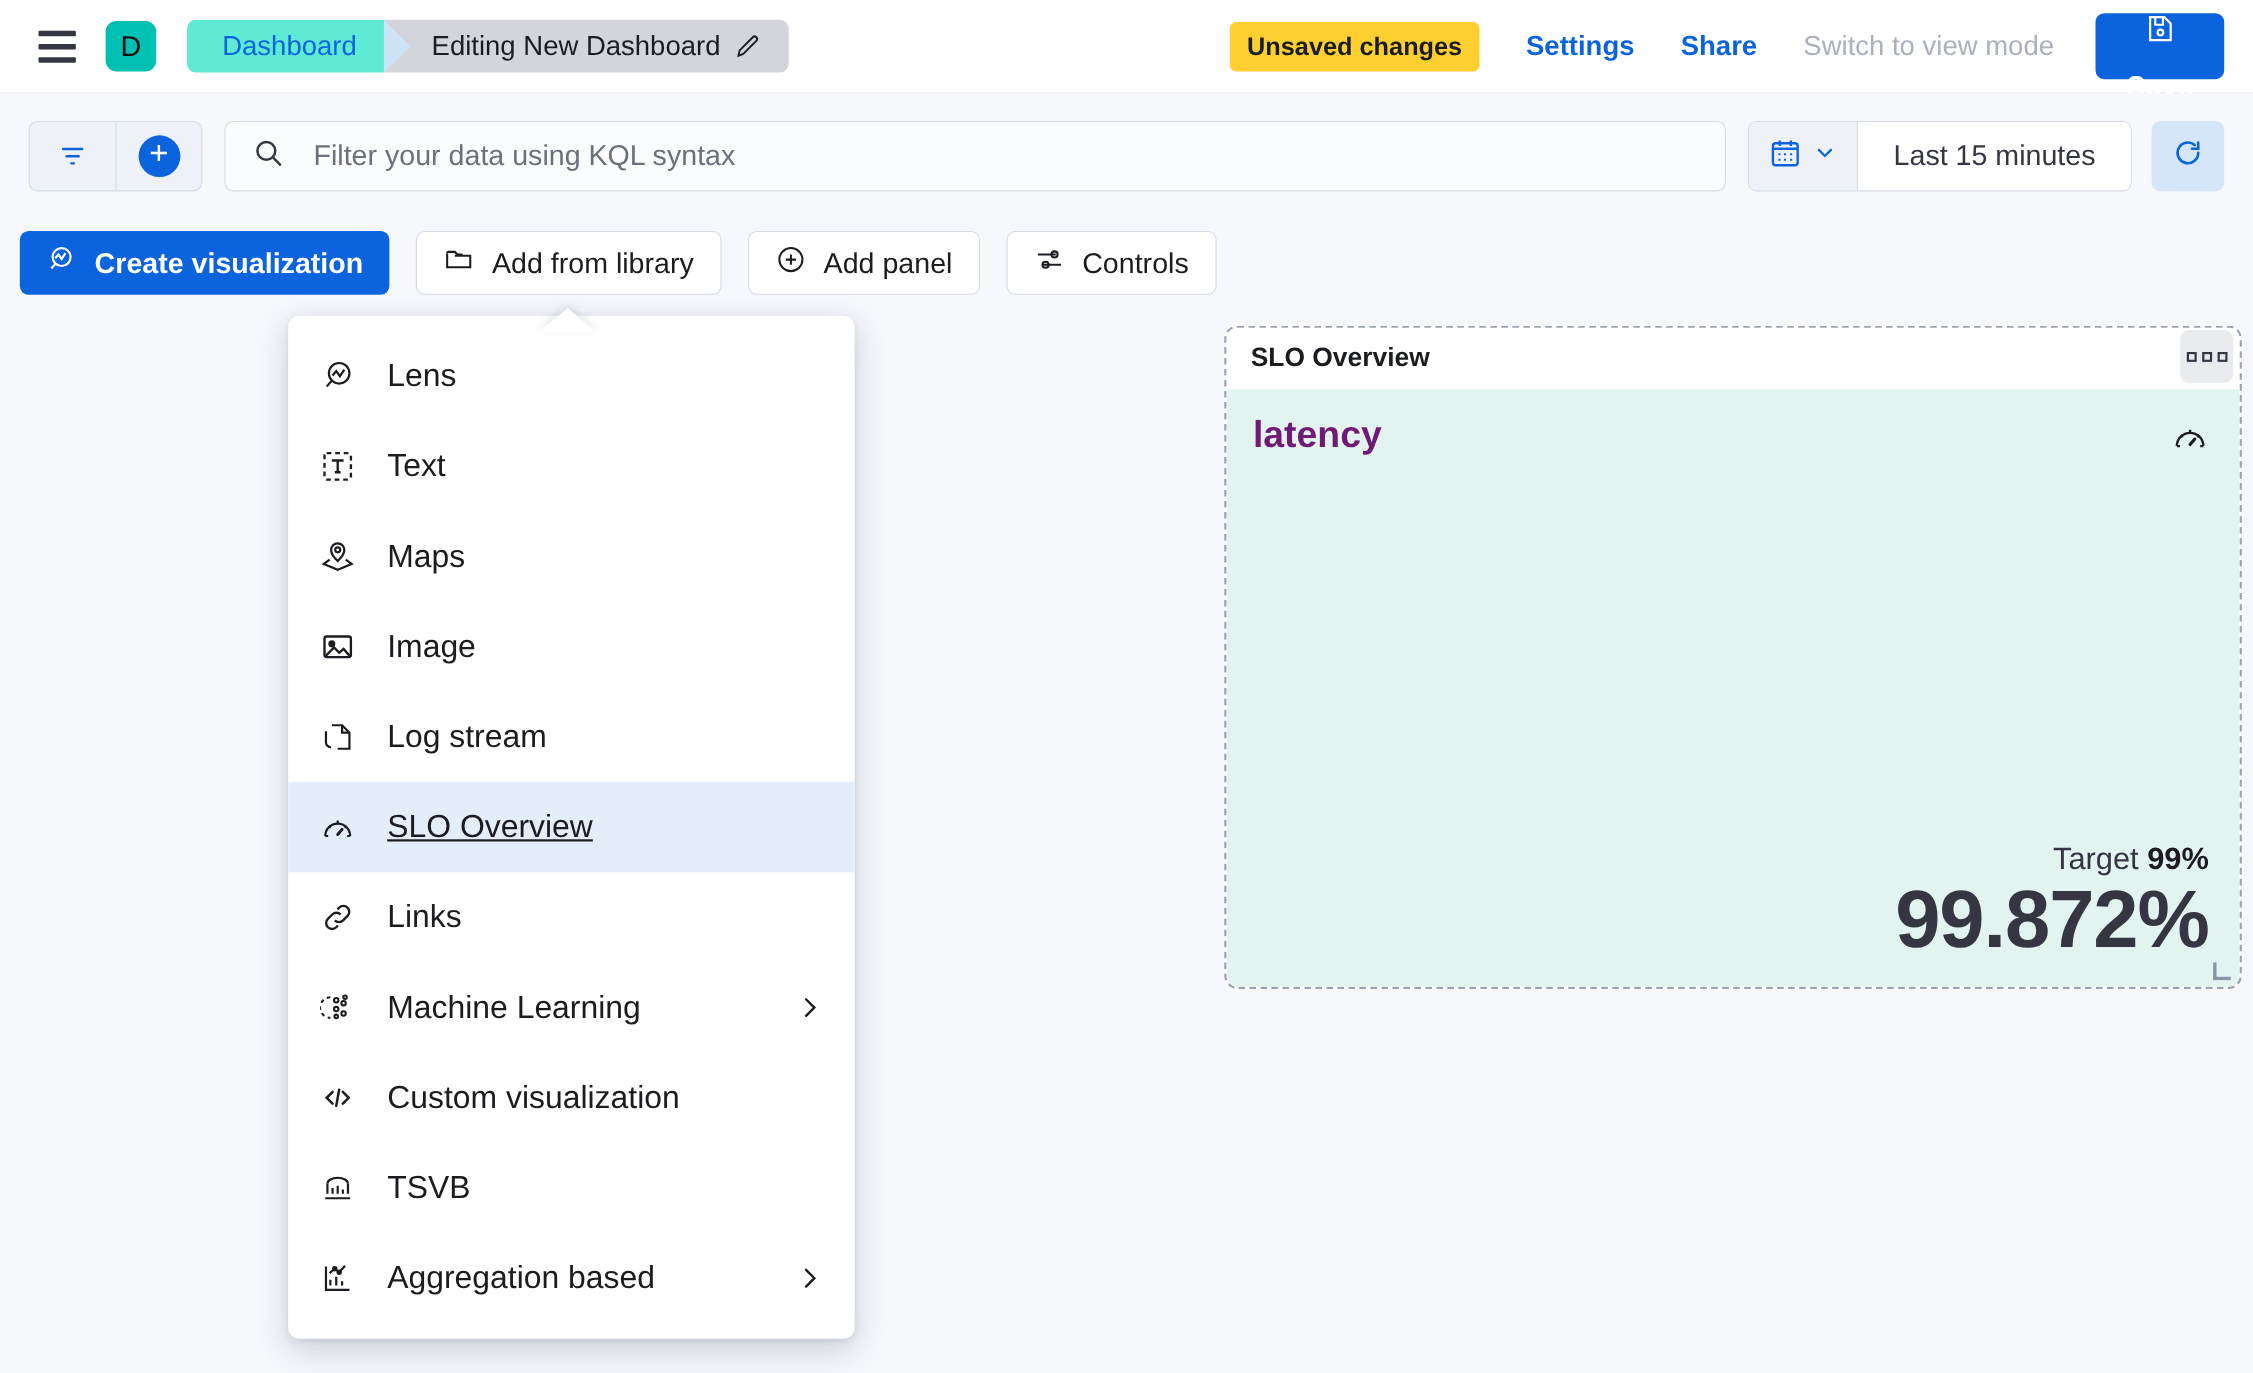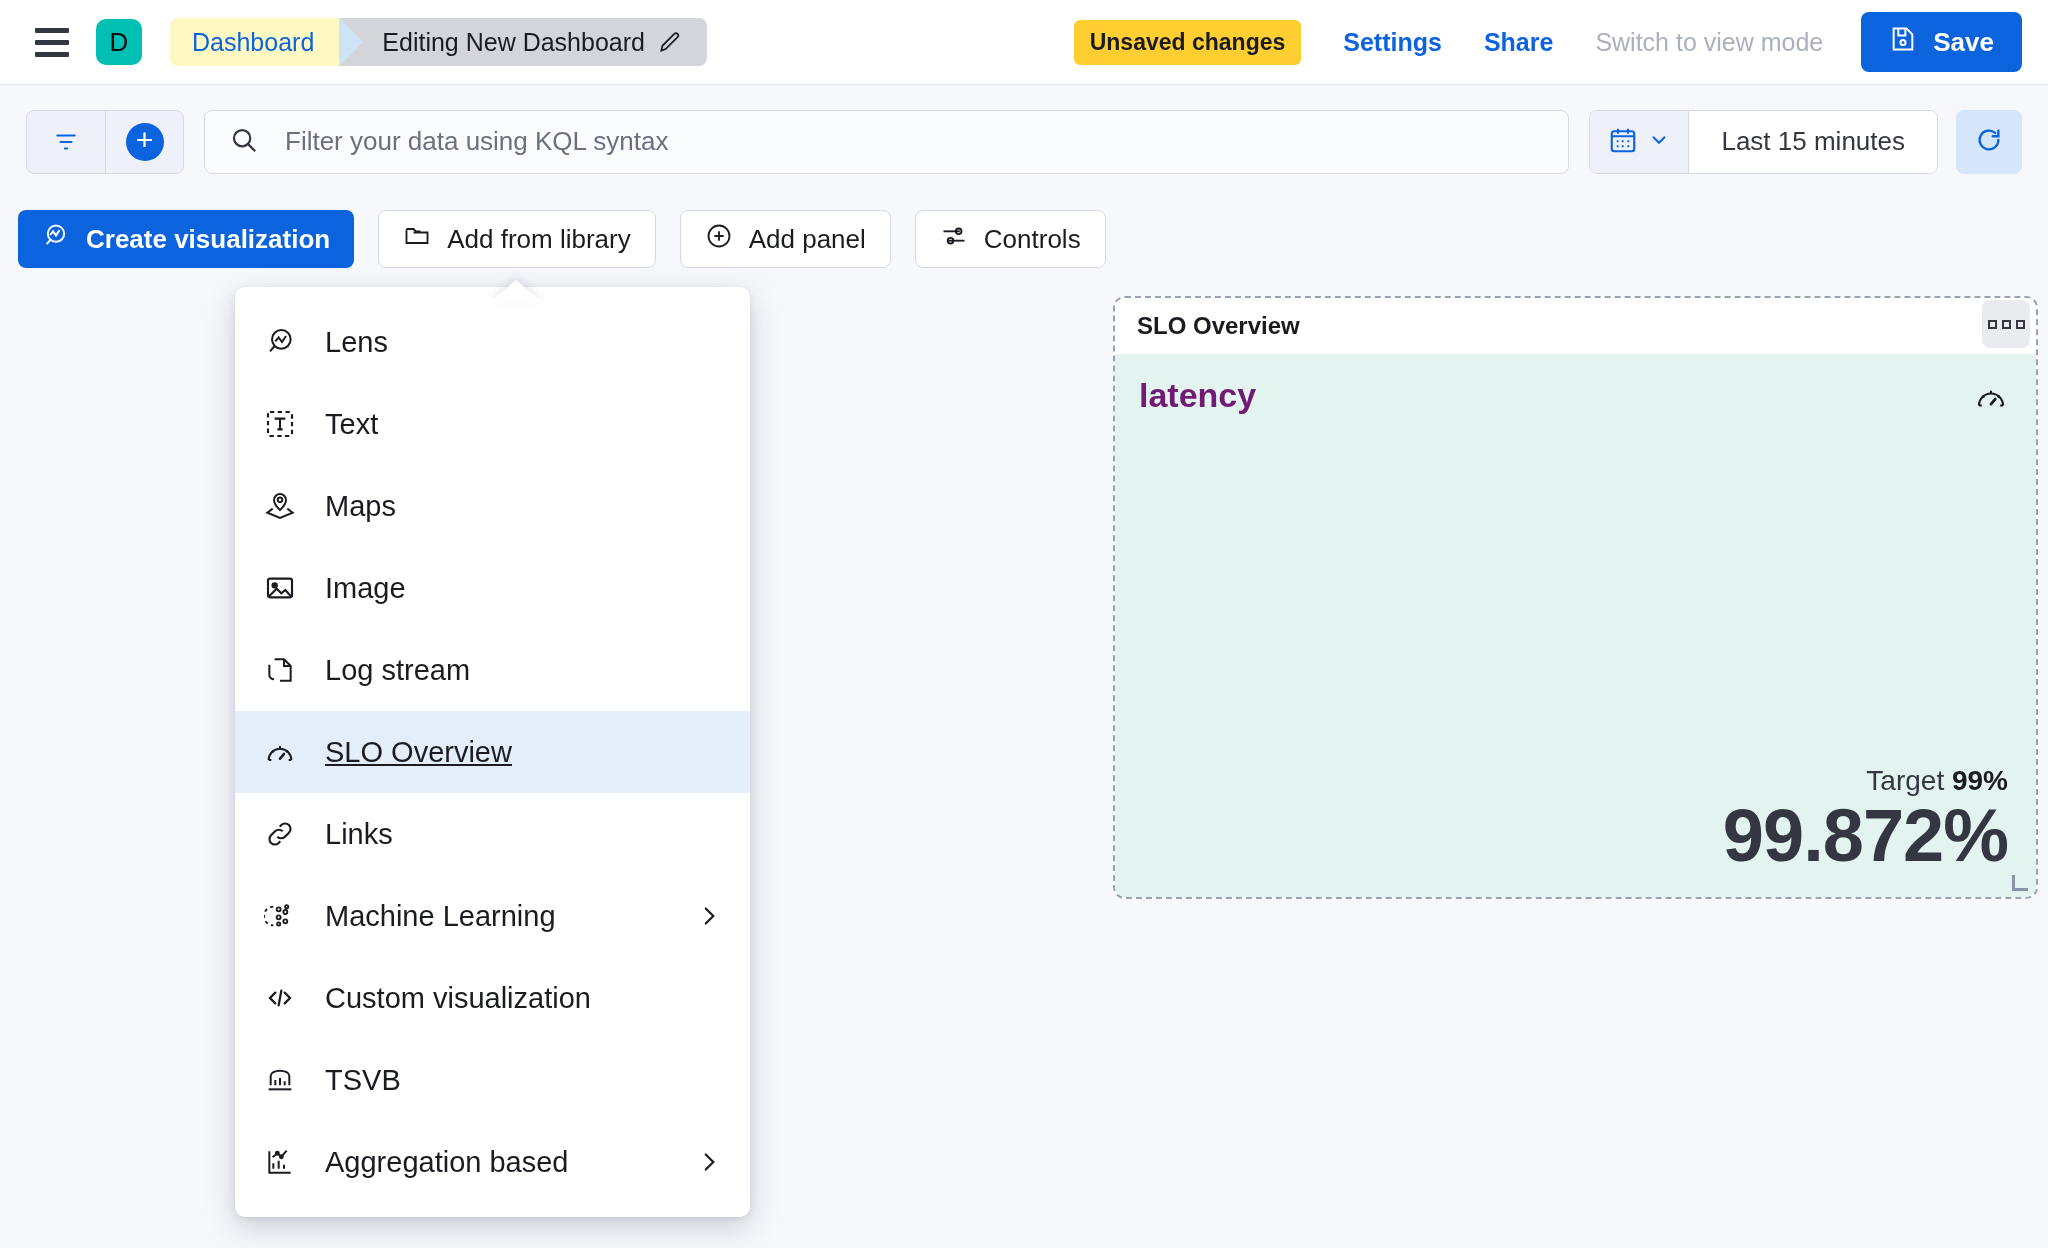--- a/index.html
+++ b/index.html
@@ -38,23 +38,23 @@
   .breadcrumbs {
     margin-left: 28px; display: flex; align-items: stretch;
     height: 48px;
   }
   .crumb {
     display: flex; align-items: center;
     font-size: 25px; padding: 0 26px 0 22px;
     position: relative; white-space: nowrap;
   }
   .crumb-first {
-    background: #fef9c3; color: #0B64DD;
+    background: #5eead4; color: #0B64DD;
     border-radius: 8px 0 0 8px;
-    padding-left: 22px; padding-right: 26px;
+    padding-left: 32px; padding-right: 26px;
     font-weight: 400;
   }
   .crumb-first::after {
     content: ""; position: absolute; right: -23px; top: 0;
     width: 0; height: 0;
     border-top: 24px solid transparent;
     border-bottom: 24px solid transparent;
     border-left: 24px solid #CFE3F7;
     z-index: 2;
   }
@@ -83,20 +83,21 @@
   .hdr-link.disabled { color: #ABB0BC; font-weight: 400; cursor: default; }
   .save-btn {
     margin-left: 38px;
     background: #0B64DD; color: #FFFFFF;
     border: none; border-radius: 8px;
     height: 60px; padding: 0 28px;
     display: flex; align-items: center; gap: 16px;
     font-size: 26px; font-weight: 700;
     font-family: "Liberation Sans", sans-serif;
     cursor: pointer;
+    flex-direction: column;
   }
 
   
   .querybar {
     position: absolute; top: 85px; left: 0;
     width: 2048px; height: 113px;
     background: #F7F8FC;
     display: flex; align-items: center;
     padding: 0 26px;
   }
@@ -180,21 +181,21 @@
     width: 0; height: 0;
     border-left: 26px solid transparent;
     border-right: 26px solid transparent;
     border-bottom: 22px solid #FFFFFF;
     filter: drop-shadow(0 -3px 4px rgba(45,57,85,0.12));
     z-index: 30;
   }
 
   
   .menu {
-    position: absolute; left: 235px; top: 287px;
+    position: absolute; left: 262px; top: 287px;
     width: 515px;
     background: #FFFFFF; border-radius: 10px;
     box-shadow: 0 10px 30px rgba(45,57,85,0.22), 0 2px 6px rgba(45,57,85,0.10);
     padding: 14px 0; z-index: 20;
   }
   .menu-item {
     height: 82px; display: flex; align-items: center;
     padding: 0 28px; gap: 28px; cursor: pointer;
   }
   .menu-item.active { background: #E4EEFA; }

